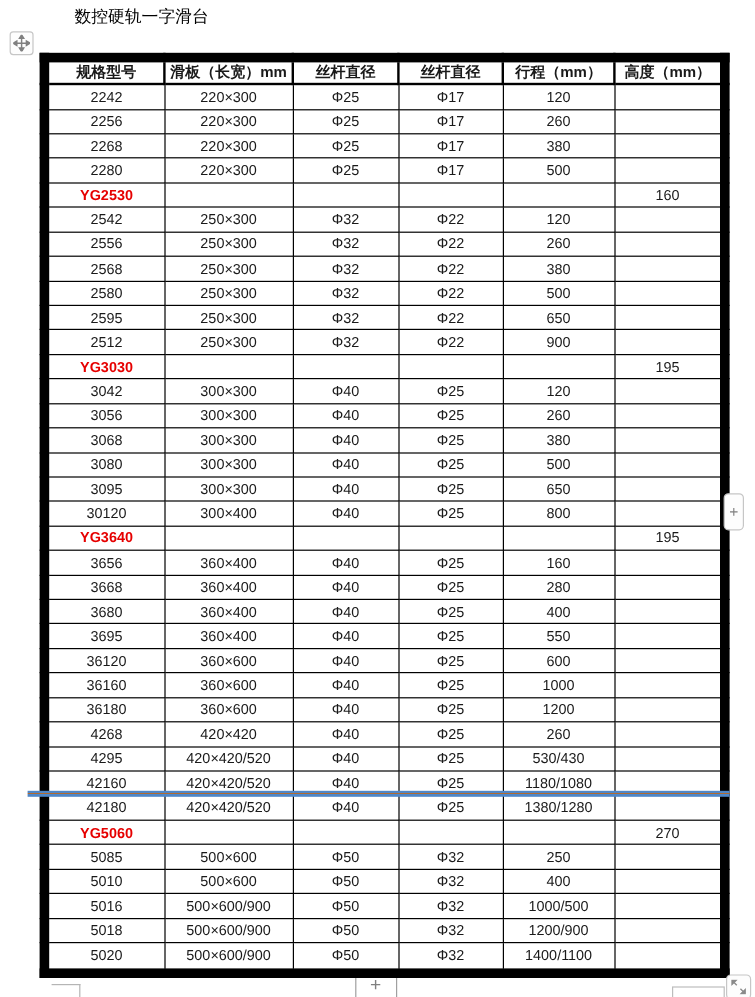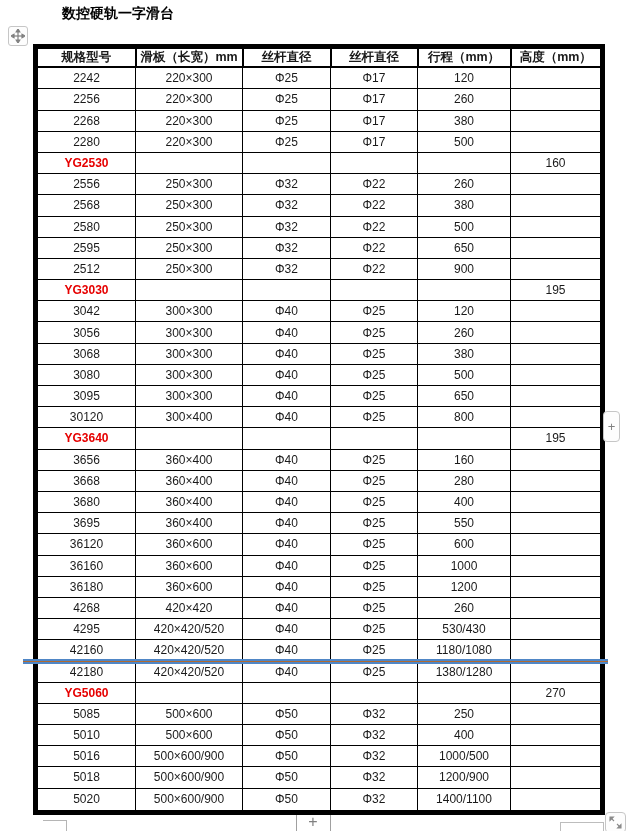--- a/index.html
+++ b/index.html
@@ -1,41 +1,41 @@
 <!DOCTYPE html>
 <html><head>
 <meta charset="utf-8">
 <style>
   html,body{margin:0;padding:0;}
   body{
     width:629px;height:831px;position:relative;background:#ffffff;overflow:hidden;
     font-family:"Liberation Sans","DejaVu Sans",sans-serif;color:#1a1a1a;
   }
   .doc-title{
-    position:absolute;left:62px;top:5px;font-size:14px;font-weight:bold;color:#000;
+    position:absolute;left:62px;top:5px;font-size:14px;font-weight:normal;color:#000;
   }
   
   .handle-btn{
     position:absolute;background:#fdfdfd;border:1px solid #c6c6c6;border-radius:3px;
     display:flex;align-items:center;justify-content:center;box-sizing:border-box;color:#808080;
   }
   #move-handle{left:8px;top:26px;width:20px;height:20px;}
   #side-plus{left:603px;top:411px;width:17px;height:31px;border-radius:4px;font-size:13px;line-height:1;}
   #resize-handle{left:605px;top:812px;width:21px;height:21px;border-radius:4px;}
   
   table.spec{
     position:absolute;left:33px;top:44px;width:567px;height:771px;
     border-collapse:collapse;table-layout:fixed;
   }
   .spec th,.spec td{
     border:1px solid #000;padding:0;text-align:center;vertical-align:middle;
     font-size:12px;overflow:hidden;white-space:nowrap;
   }
   .spec th{border-width:2px;font-size:12.5px;font-weight:bold;}
-  .spec{border:5px solid #000000;padding-left:34px;}
+  .spec{border:8px solid #000000;padding-left:34px;}
   .spec td.sec{color:#e60000;font-weight:bold;}
   
   #divider-line{
     position:absolute;left:23px;top:659px;width:585px;height:5px;
     background:linear-gradient(to bottom,#4f86c6 0%,#4f86c6 40%,#b06a30 40%,#b06a30 60%,#4f86c6 60%,#4f86c6 100%);
   }
   
   #next-frag{
     position:absolute;left:43px;top:820px;width:24px;height:11px;
     border-top:1px solid #b5b5b5;border-right:1px solid #b5b5b5;box-sizing:border-box;
@@ -127,20 +127,28 @@
       </tr>
       <tr>
         <td class="sec">YG2530</td>
         <td></td>
         <td></td>
         <td></td>
         <td></td>
         <td>160</td>
       </tr>
       <tr>
+        <td>2542</td>
+        <td>250×300</td>
+        <td>Φ32</td>
+        <td>Φ22</td>
+        <td>120</td>
+        <td></td>
+      </tr>
+      <tr>
         <td>2556</td>
         <td>250×300</td>
         <td>Φ32</td>
         <td>Φ22</td>
         <td>260</td>
         <td></td>
       </tr>
       <tr>
         <td>2568</td>
         <td>250×300</td>

